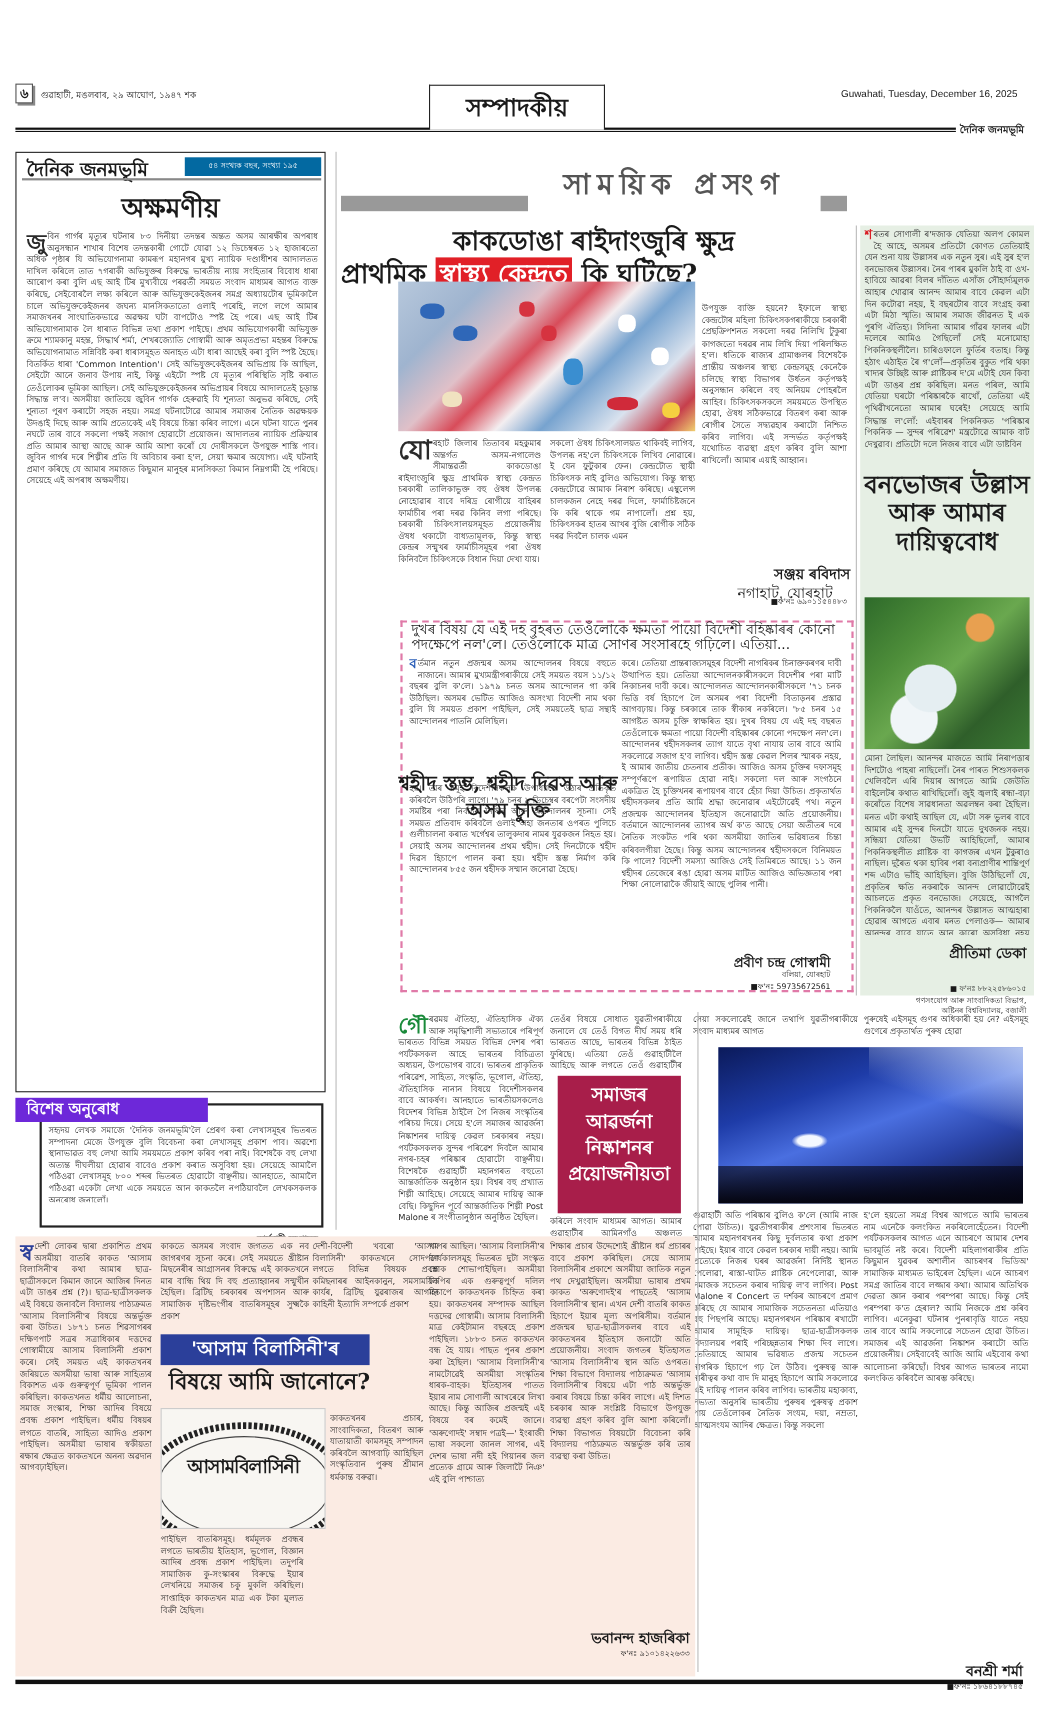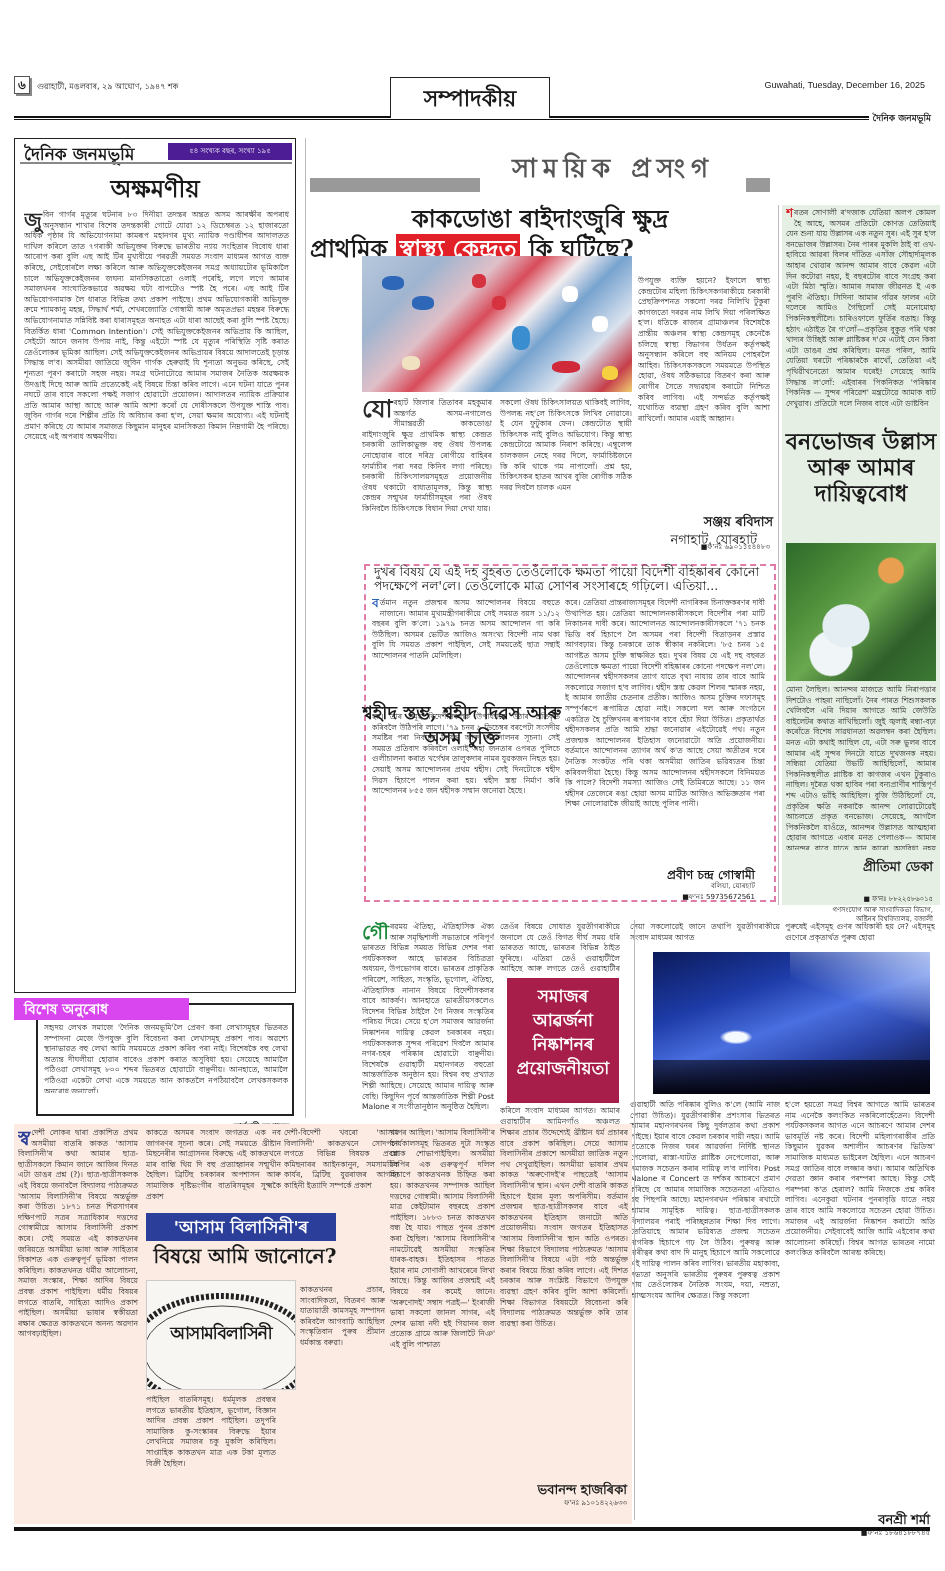--- a/index.html
+++ b/index.html
@@ -14,28 +14,28 @@
   #dateline-local { left: 37px; top: 80px; font-size: 8px; font-family: "DejaVu Sans", sans-serif; }
   #section-box { left: 390px; top: 77px; width: 160px; height: 41px; border: 1px solid #222; border-bottom: none; font-size: 22px; text-align: center; line-height: 40px; font-weight: bold; background: #fff; z-index: 2; }
   #dateline-en { right: 20px; top: 80px; font-size: 9px; font-family: "Liberation Sans", sans-serif; }
   #rule1 { left: 14px; top: 116px; width: 915px; height: 2px; background: #111; }
   #rule2 { left: 14px; top: 119px; width: 905px; height: 1px; background: #111; }
   #paper-name-right { right: 14px; top: 111px; font-size: 9px; font-weight: bold; background: #fff; padding-left: 4px; font-family: "DejaVu Sans", sans-serif; }
 
   
   #editorial-box { left: 14px; top: 138px; width: 282px; height: 855px; border: 1px solid #222; }
   #ed-masthead { left: 24px; top: 141px; font-size: 17px; font-weight: bold; }
-  #ed-issue { left: 168px; top: 143px; width: 124px; height: 17px; background: #4c1d95; color: #fff; font-size: 7px; line-height: 17px; text-align: center; font-family: "DejaVu Sans", sans-serif; }
+  #ed-issue { left: 168px; top: 143px; width: 124px; height: 17px; background: #0369a1; color: #fff; font-size: 7px; line-height: 17px; text-align: center; font-family: "DejaVu Sans", sans-serif; }
   #ed-rule { left: 20px; top: 162px; width: 272px; height: 2px; background: #888; }
   #ed-title { left: 14px; top: 170px; width: 282px; text-align: center; font-size: 24px; font-weight: bold; }
   #ed-body { left: 24px; top: 210px; width: 265px; height: 775px; }
 
   
   #req-box { left: 36px; top: 1003px; width: 258px; height: 113px; border: 2px solid #222; }
-  #req-title { left: 14px; top: 998px; width: 175px; height: 22px; background: #d946ef; color: #fff; font-size: 14px; font-weight: bold; padding-left: 10px; line-height: 22px; }
+  #req-title { left: 14px; top: 998px; width: 175px; height: 22px; background: #6d28d9; color: #fff; font-size: 14px; font-weight: bold; padding-left: 10px; line-height: 22px; }
   #req-body { left: 44px; top: 1023px; width: 244px; height: 70px; }
   #req-sign { right: 656px; top: 1100px; font-size: 8px; font-weight: bold; margin-top: 20px; }
 
   
   #sp-band { left: 310px; top: 178px; width: 460px; height: 14px; background: #999; }
   #sp-label { left: 480px; top: 145px; width: 266px; height: 48px; background: #fff; text-align: center; font-size: 26px; color: #555; letter-spacing: 6px; font-weight: bold; line-height: 46px; }
 
   
   #main-head1 { left: 310px; top: 200px; width: 460px; text-align: center; font-size: 24px; font-weight: bold; }
   #main-head2 { left: 310px; top: 230px; width: 460px; font-size: 24px; font-weight: bold; }

